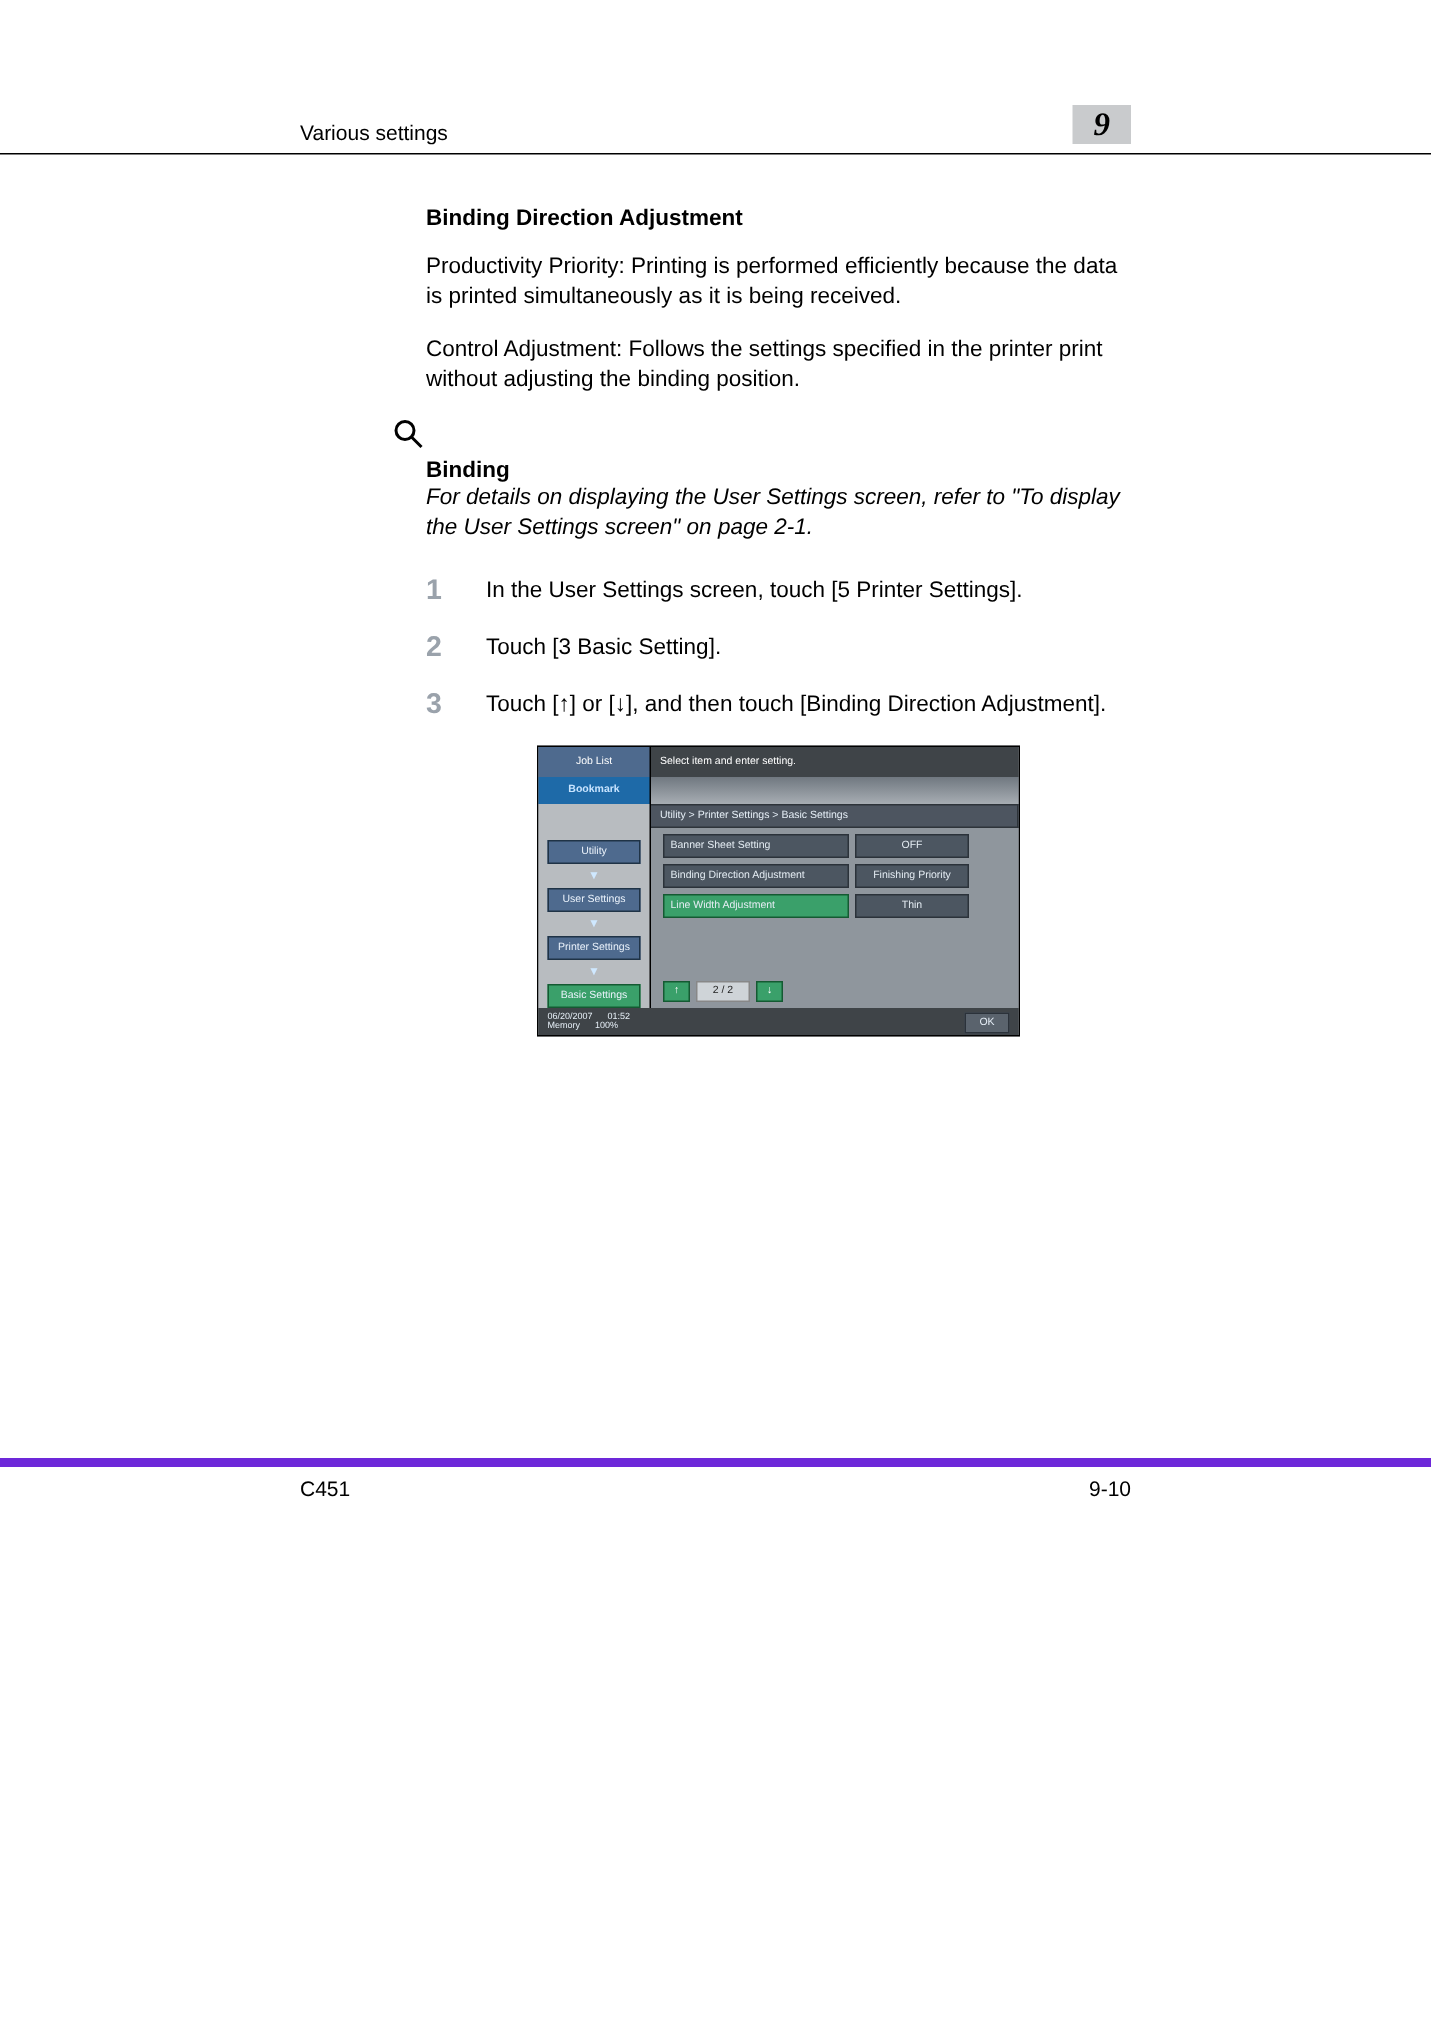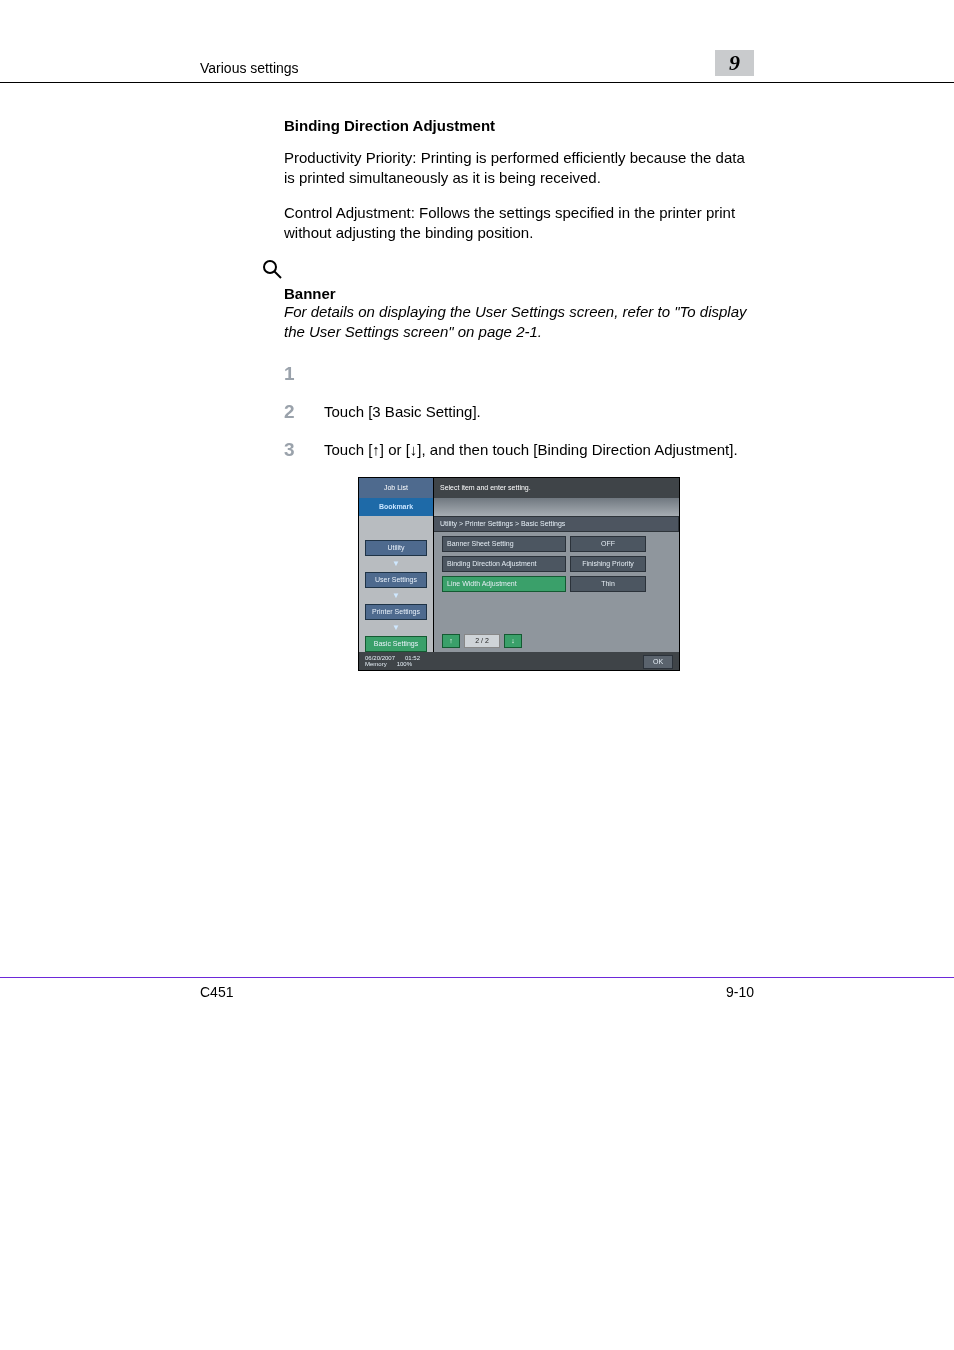--- a/index.html
+++ b/index.html
@@ -1,16 +1,16 @@
 <!DOCTYPE html>
 <html><head>
 <meta charset="utf-8">
 <style>
   html,body{margin:0;padding:0;background:#fff;font-family:Arial,Helvetica,sans-serif;color:#000;width:954px}
-  .page{box-sizing:border-box;width:954px;height:1052px;padding:50px 0 0 0;position:relative}
+  .page{box-sizing:border-box;width:954px;height:1052px;padding:70px 0 0 0;position:relative}
   .header{display:flex;align-items:flex-end;justify-content:space-between;padding:0 200px 6px 200px;border-bottom:1px solid #000}
   .hdr-title{font-size:14px}
   .hdr-flag{background:#c9cbcd;color:#000;font-style:italic;font-weight:bold;font-family:Georgia,serif;font-size:22px;padding:2px 14px;line-height:1}
   .body{padding:34px 200px 0 284px}
   .h{font-weight:bold;font-size:15px;margin-bottom:14px}
   .p{font-size:15px;line-height:1.35;margin-bottom:14px}
   .detail-block{margin-top:6px;margin-bottom:20px}
   .mag{margin-left:-24px}
   .mag svg{display:block}
   .detail-label{font-weight:bold;font-size:15px;margin-top:4px}
@@ -44,21 +44,21 @@
   .cbtn.lbl.active{background:#3aa06a;border-color:#145a32}
   .cbtn.val{width:74px}
   .pager{position:absolute;left:8px;bottom:4px;display:flex;align-items:center;gap:4px}
   .pbtn{width:16px;height:12px;background:#3aa06a;border:1px solid #145a32;display:flex;align-items:center;justify-content:center;color:#fff}
   .pnum{width:34px;height:12px;background:#cfd4d8;border:1px solid #888;color:#222;display:flex;align-items:center;justify-content:center}
   .shot-foot{height:18px;background:#3f4448;display:flex;align-items:center;color:#e6eff7;position:relative}
   .foot-left{display:flex;flex-direction:column;line-height:1;font-size:6px;padding-left:6px}
   .foot-left div{display:flex;gap:10px}
   .ok{position:absolute;right:6px;top:3px;width:28px;height:12px;background:#5a636d;border:1px solid #2b323a;display:flex;align-items:center;justify-content:center}
 
-  .footer{position:absolute;left:0;right:0;bottom:52px;padding:6px 200px 0 200px;border-top:1px solid #6d28d9;display:flex;justify-content:space-between;font-size:14px}
+  .footer{position:absolute;left:0;right:0;bottom:52px;padding:6px 200px 0 200px;border-top:6px solid #6d28d9;display:flex;justify-content:space-between;font-size:14px}
 </style>
 </head>
 <body>
 
 <div class="page">
   <div class="header">
     <div class="hdr-title">Various settings</div>
     <div class="hdr-flag">9</div>
   </div>
 
@@ -67,27 +67,28 @@
     <div class="p">Productivity Priority: Printing is performed efficiently because the data is printed simultaneously as it is being received.</div>
     <div class="p">Control Adjustment: Follows the settings specified in the printer print without adjusting the binding position.</div>
 
     <div class="detail-block">
       <div class="mag">
         <svg width="24" height="24" viewBox="0 0 24 24">
             <circle cx="10" cy="10" r="6" fill="none" stroke="#000" stroke-width="2"></circle>
             <line x1="14.5" y1="14.5" x2="21" y2="21" stroke="#000" stroke-width="2"></line>
           </svg>
       </div>
-      <div class="detail-label">Banner</div>
+      <div class="detail-label">Binding</div>
       <div class="detail-text">For details on displaying the User Settings screen, refer to "To display the User Settings screen" on page 2-1.</div>
     </div>
 
     <div class="steps">
       <div class="step">
         <div class="step-num">1</div>
+        <div class="step-text">In the User Settings screen, touch [5 Printer Settings].</div>
       </div>
       <div class="step">
         <div class="step-num">2</div>
         <div class="step-text">Touch [3 Basic Setting].</div>
       </div>
       <div class="step">
         <div class="step-num">3</div>
         <div class="step-text">Touch [↑] or [↓], and then touch [Binding Direction Adjustment].</div>
       </div>
     </div>

